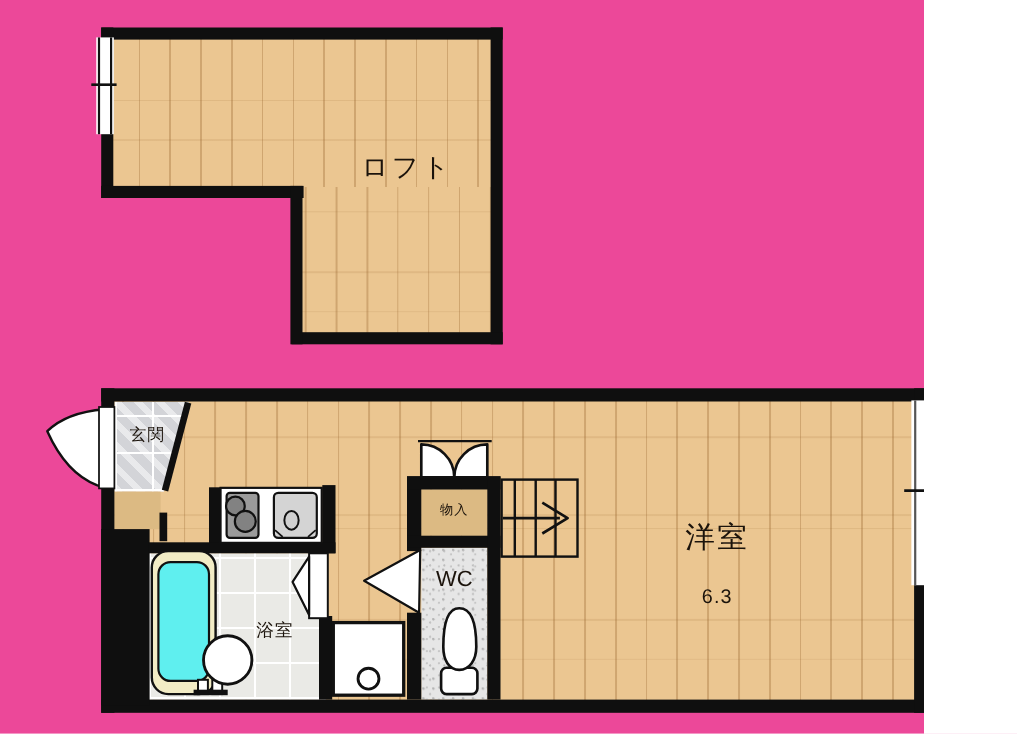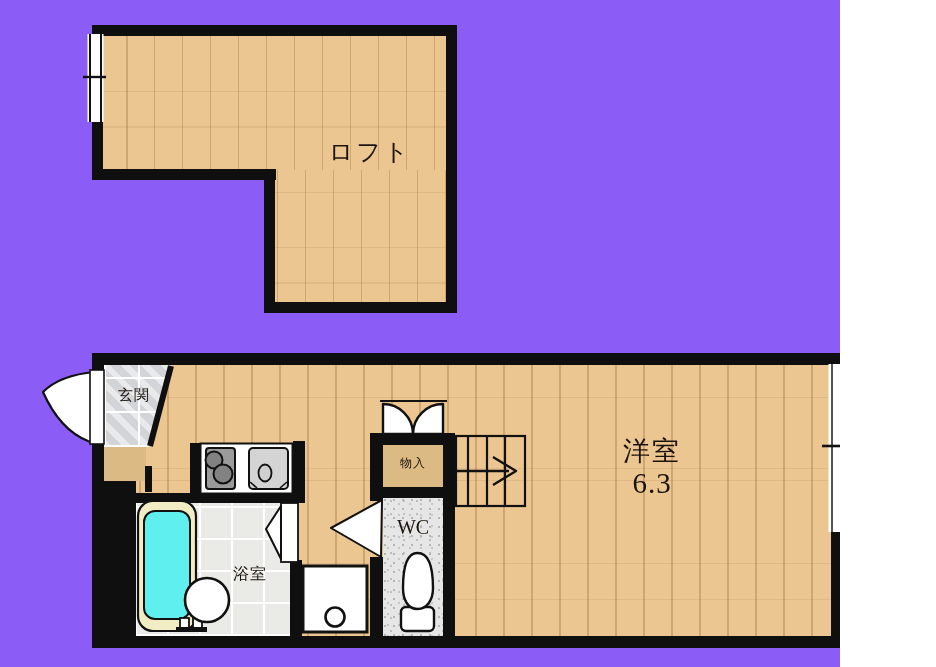--- a/index.html
+++ b/index.html
@@ -1,18 +1,18 @@
 <!DOCTYPE html>
 <html style="--wall: #0f0f0f; --wood: #ebc691; --step_wood: #dcba83; --tile: #d3d4d8; --bath_tile: #eaeae6; --wc_floor: #e6e6e6; --tub_rim: #f2ecc5; --tub_water: #5fefef; --fixture_grey: #d5d5d1;"><head>
 <meta charset="utf-8">
 <style>
   html,body{margin:0;padding:0;background:#fff;}
   .canvas{
-    position:relative;width:840px;height:667px;background:#8b5cf6;overflow:hidden;
-    font-family:Liberation Serif, serif;
+    position:relative;width:840px;height:667px;background:#ec4899;overflow:hidden;
+    font-family:Liberation Sans, sans-serif;
   }
   .abs{position:absolute;}
   
   .wood{
     background-color:var(--wood,#ebc691);
     background-image:
       repeating-linear-gradient(90deg, rgba(150,99,44,.33) 0 1.5px, rgba(0,0,0,0) 1.5px 28px),
       repeating-linear-gradient(0deg, rgba(150,99,44,.14) 0 1px, rgba(0,0,0,0) 1px 83px),
       repeating-linear-gradient(0deg, rgba(0,0,0,0) 0 47px, rgba(150,99,44,.12) 47px 48.5px, rgba(0,0,0,0) 48.5px 131px);
   }
@@ -40,21 +40,21 @@
   }
   .plainwood{background:var(--step_wood,#dcba83);}
   
   .lbl{color:#1b130b;text-align:center;line-height:1.15;white-space:nowrap;}
   .lbl-loft{font-size:24px;letter-spacing:3px;}
   .lbl-genkan{font-size:15px;letter-spacing:1px;}
   .lbl-bath{font-size:16px;letter-spacing:1px;margin-top:16px;}
   .lbl-wc{font-size:20px;}
   .lbl-storage{font-size:12px;letter-spacing:1px;}
   .lbl-room{font-size:27px;letter-spacing:2px;}
-  .lbl-room-size{font-size:29px;letter-spacing:1px;}
+  .lbl-room-size{font-size:18px;letter-spacing:1px;margin-top:28px;}
   svg.overlay{position:absolute;left:0;top:0;pointer-events:none;}
 </style>
 </head>
 <body>
 
 <div class="canvas">
 
   <div class="abs wood" style="left:98px;top:30px;width:353px;height:145px;"></div>
   <div class="abs wood" style="left:270px;top:170px;width:181px;height:138px;background-position:7px 23px;"></div>
 
@@ -173,18 +173,18 @@
       <path d="M383,434 L383,404 A30,30 0 0 1 413,434 Z" fill="#fff" stroke="#111" stroke-width="2.4" stroke-linejoin="round"></path>
       <path d="M443,434 L443,404 A30,30 0 0 0 413,434 Z" fill="#fff" stroke="#111" stroke-width="2.4" stroke-linejoin="round"></path>
     </g>
   </svg>
 
   <div class="abs lbl lbl-loft" style="left:310px;top:139px;width:120px;">ロフト</div>
   <div class="abs lbl lbl-genkan" style="left:103px;top:387px;width:62px;">玄関</div>
   <div class="abs lbl lbl-bath" style="left:219px;top:549px;width:62px;">浴室</div>
   <div class="abs lbl lbl-wc" style="left:384px;top:516px;width:58px;">WC</div>
   <div class="abs lbl lbl-storage" style="left:382px;top:457px;width:62px;">物入</div>
-  <div class="abs" style="left:592px;top:436px;width:120px;">
+  <div class="abs" style="left:592px;top:473px;width:120px;">
     <div class="lbl lbl-room">洋室</div>
     <div class="lbl lbl-room-size">6.3</div>
   </div>
 
 </div>
 
 </body></html>

